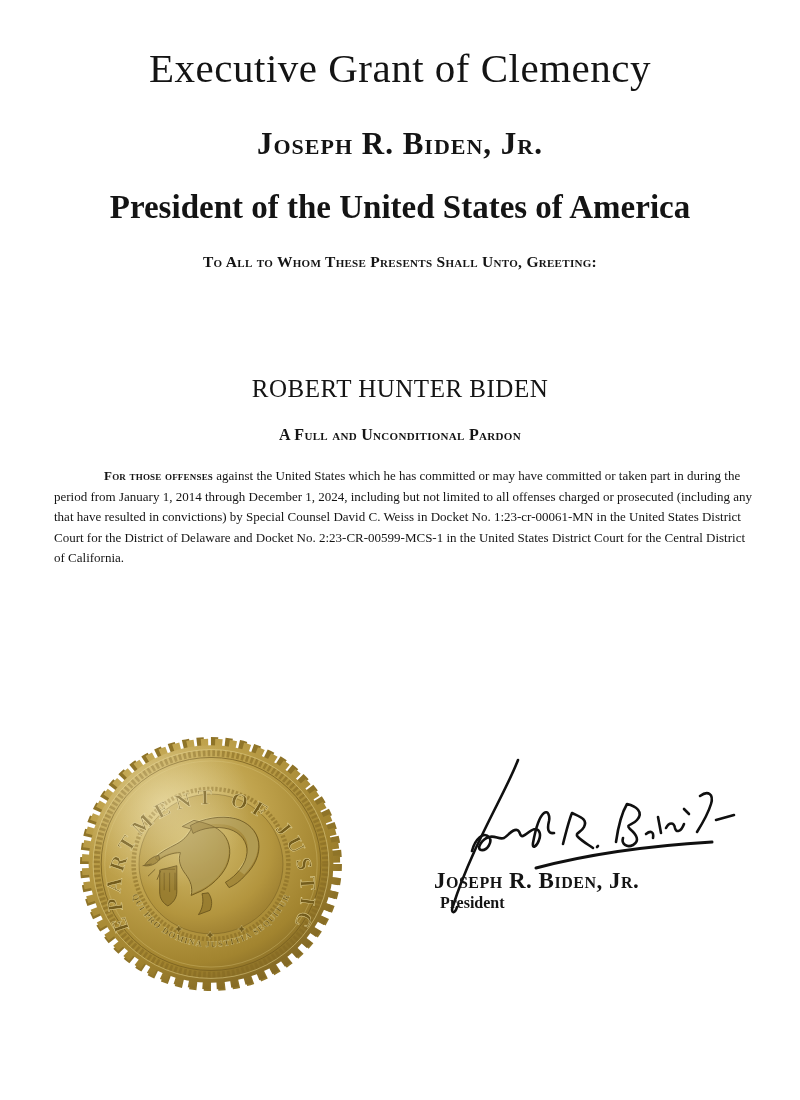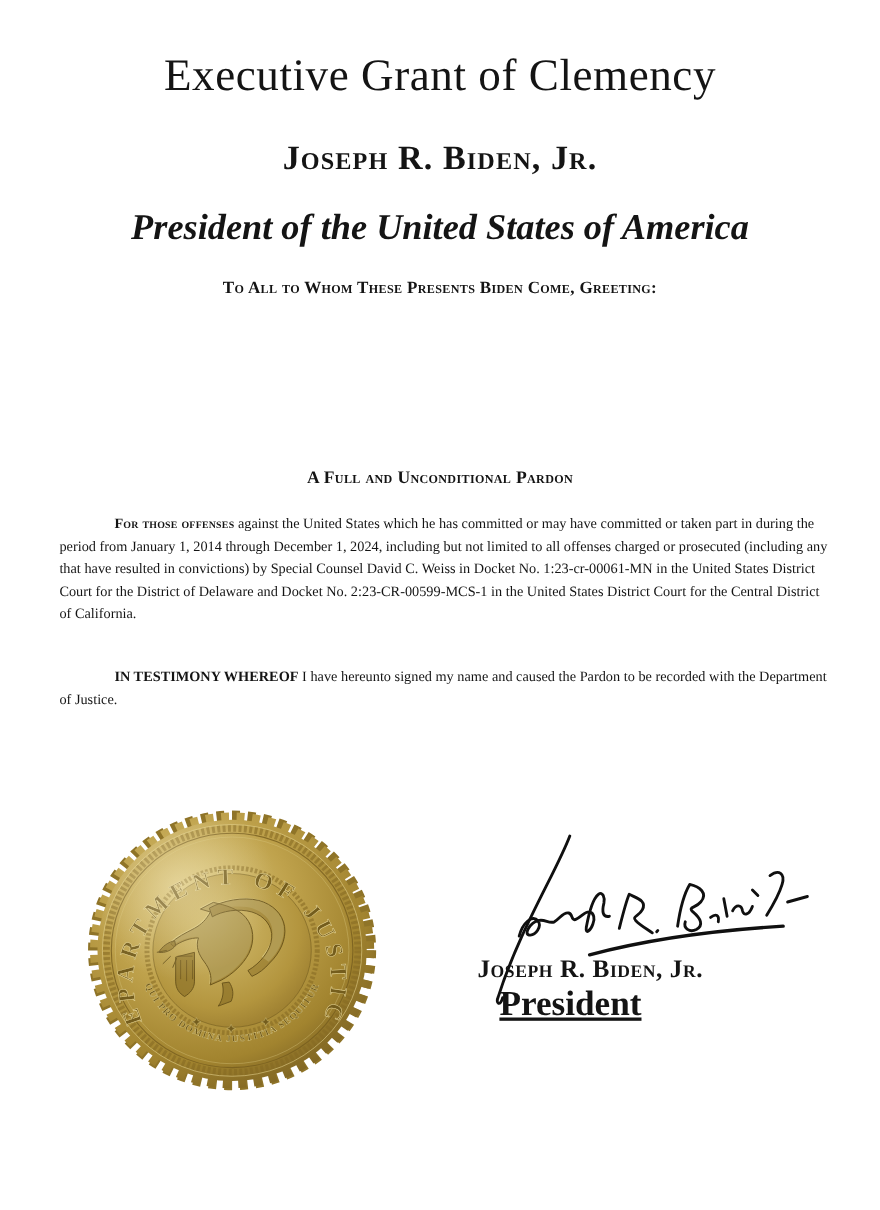--- a/index.html
+++ b/index.html
@@ -6,59 +6,59 @@
   .page {
     position:relative; width:800px; height:1100px; margin:0 auto;
     background:#ffffff; overflow:hidden;
     font-family:"Liberation Serif", serif; color:#141414;
   }
   .abs { position:absolute; }
   .center { left:0; width:800px; text-align:center; }
 
   .doc-title   { top:44px;  font-size:41px; letter-spacing:0.5px; }
   .pres-name   { top:126px; font-size:31px; font-weight:700; font-variant:small-caps; letter-spacing:1px; }
-  .pres-title  { top:189px; font-size:33px; font-weight:700; font-style:italic; }
+  .pres-title  { top:189px; font-size:33px; font-weight:700; }
   .greeting    { top:253px; font-size:15.5px; font-weight:700; font-variant:small-caps; letter-spacing:0.3px; }
 
   .clause { position:absolute; left:54px; width:700px; margin:0; }
   .grant-clause {
     top:297px; font-size:15.2px; font-weight:700; font-variant:small-caps;
     line-height:20px; text-indent:26px; letter-spacing:0.2px;
   }
   .recipient   { top:375px; font-size:25px; letter-spacing:0.5px; }
   .pardon-type { top:426px; font-size:16px; font-weight:700; font-variant:small-caps; letter-spacing:0.3px; }
 
   .body-par { font-size:13px; line-height:20.5px; text-indent:50px; }
   .offenses  { top:466px; }
   .testimony { top:605px; }
   .lead-sc   { font-weight:700; font-variant:small-caps; letter-spacing:0.2px; }
   .lead-caps { font-weight:700; }
   .attestation { top:661px; font-style:italic; font-size:16.5px; line-height:22px; width:706px; left:50px; }
 
   .seal-wrap { left:76px; top:733px; width:270px; height:262px; }
   .sig-wrap  { left:420px; top:748px; width:360px; height:185px; }
   .sig-name  { left:434px; top:868px; font-size:23px; font-weight:700; font-variant:small-caps; letter-spacing:0.5px; }
-  .sig-title { left:454px; top:894px; font-size:32px; font-weight:700;text-decoration:underline; }
+  .sig-title { left:440px; top:894px; font-size:16px; font-weight:700; }
 </style>
 </head>
 <body>
 
 <div class="page">
 
   <div class="abs center doc-title">Executive Grant of Clemency</div>
   <div class="abs center pres-name">Joseph R. Biden, Jr.</div>
   <div class="abs center pres-title">President of the United States of America</div>
-  <div class="abs center greeting">To All to Whom These Presents Biden Come, Greeting:</div>
+  <div class="abs center greeting">To All to Whom These Presents Shall Unto, Greeting:</div>
 
 
+  <div class="abs center recipient">ROBERT HUNTER BIDEN</div>
   <div class="abs center pardon-type">A Full and Unconditional Pardon</div>
 
   <p class="clause body-par offenses"><span class="lead-sc">For those offenses</span><span> against the United States which he has committed or may have committed or taken part in during the period from January 1, 2014 through December 1, 2024, including but not limited to all offenses charged or prosecuted (including any that have resulted in convictions) by Special Counsel David C. Weiss in Docket No. 1:23-cr-00061-MN in the United States District Court for the District of Delaware and Docket No. 2:23-CR-00599-MCS-1 in the United States District Court for the Central District of California.</span></p>
 
-  <p class="clause body-par testimony"><span class="lead-caps">IN TESTIMONY WHEREOF</span><span> I have hereunto signed my name and caused the Pardon to be recorded with the Department of Justice.</span></p>
 
 
   <svg class="abs seal-wrap" viewBox="0 0 300 300" preserveAspectRatio="none">
     <defs>
       <radialGradient id="gGold" cx="38%" cy="32%" r="75%">
         <stop offset="0%" stop-color="#ddca81"></stop>
         <stop offset="45%" stop-color="#bfa24c"></stop>
         <stop offset="80%" stop-color="#a2842f"></stop>
         <stop offset="100%" stop-color="#7d6322"></stop>
       </radialGradient>

